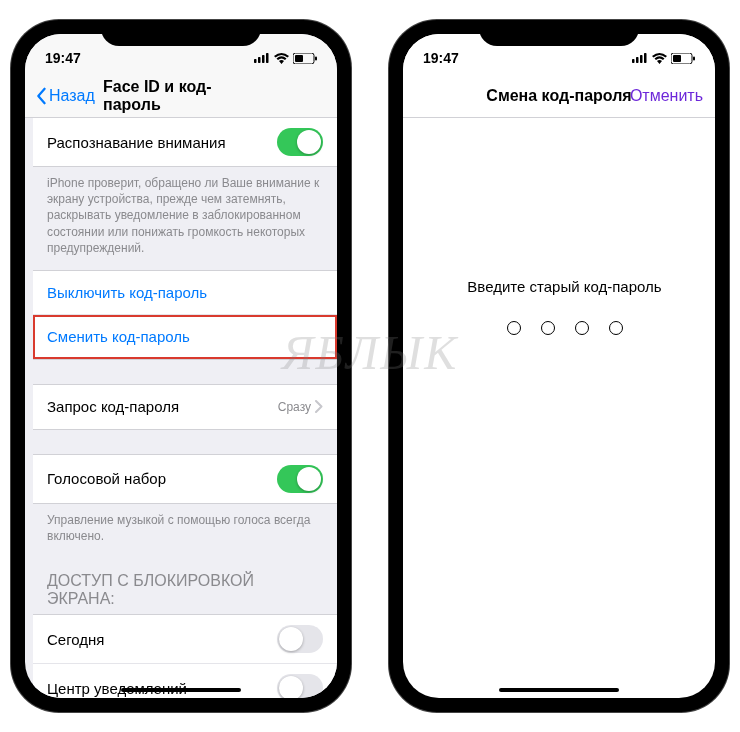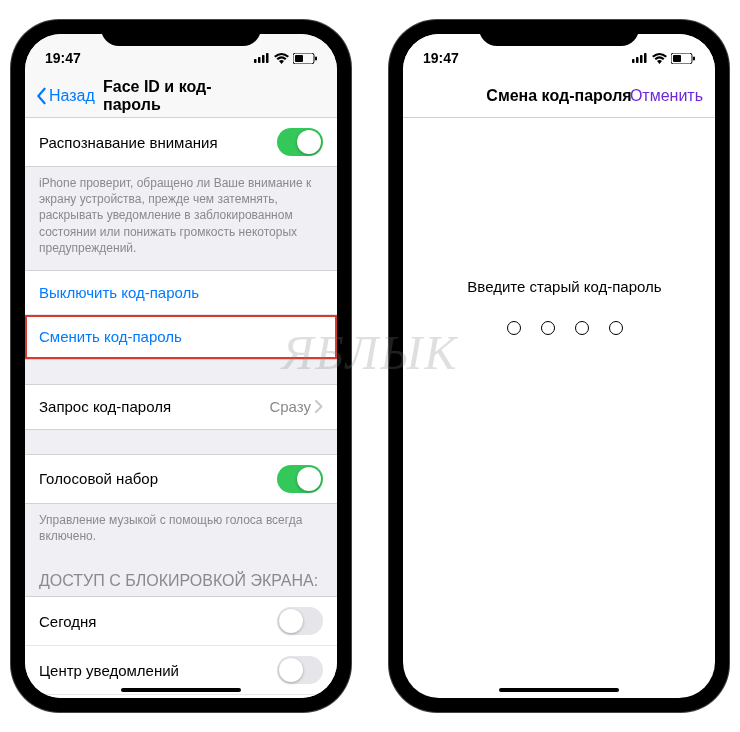--- a/index.html
+++ b/index.html
@@ -23,36 +23,36 @@
   .status-icons { display: flex; gap: 4px; align-items: center; }
   .status-icons svg { display:block; }
   .nav-bar {
     height: 44px; background: #f8f8f8; border-bottom: 1px solid #d1d1d6;
     display: flex; align-items: center; position: relative; padding: 0 10px;
   }
   .nav-back { color: #007aff; font-size: 16px; display: flex; align-items: center; gap: 2px; }
   .nav-back svg { width: 12px; height: 18px; }
   .nav-title { position: absolute; left: 50%; transform: translateX(-50%); font-size: 16px; font-weight: 600; }
   .nav-right { position:absolute; right:12px; color:#6d28d9; font-size:16px; }
-  .content { flex: 1; overflow-y: auto; font-size: 15px; color: #000; }
+  .content { flex: 1; overflow-y: auto; font-size: 15px; color: #000; padding-left: 8px; }
   .group { background: #fff; border-top: 1px solid #d1d1d6; border-bottom: 1px solid #d1d1d6; margin-bottom: 0; }
   .row {
     min-height: 44px; padding: 10px 14px; display: flex; justify-content: space-between;
     align-items: center; border-bottom: 1px solid #e5e5ea; background:#fff;
   }
   .row:last-child { border-bottom: none; }
   .row.link { color: #007aff; }
   .row.highlight { outline: 2px solid #d93a2e; outline-offset: -2px; }
   .footer {
     padding: 8px 14px 14px; font-size: 12px; color: #8a8a8e; line-height: 1.35;
   }
   .header-label {
     padding: 14px 14px 6px; font-size: 16px; color: #8a8a8e; text-transform: uppercase;
   }
-  .detail { color: #8a8a8e; font-size: 15px; display:flex; align-items:center; gap:4px;}
+  .detail { color: #8a8a8e; font-size: 12px; display:flex; align-items:center; gap:4px;}
   .chevron { color:#c7c7cc; }
   .switch {
     width: 46px; height: 28px; background: #e5e5ea; border-radius: 14px; position: relative;
     transition: background .2s;
   }
   .switch::after {
     content: ""; position: absolute; top: 2px; left: 2px; width: 24px; height: 24px;
     background: #fff; border-radius: 50%; box-shadow: 0 1px 3px rgba(0,0,0,0.3);
   }
   .switch.on { background: #34c759; }

